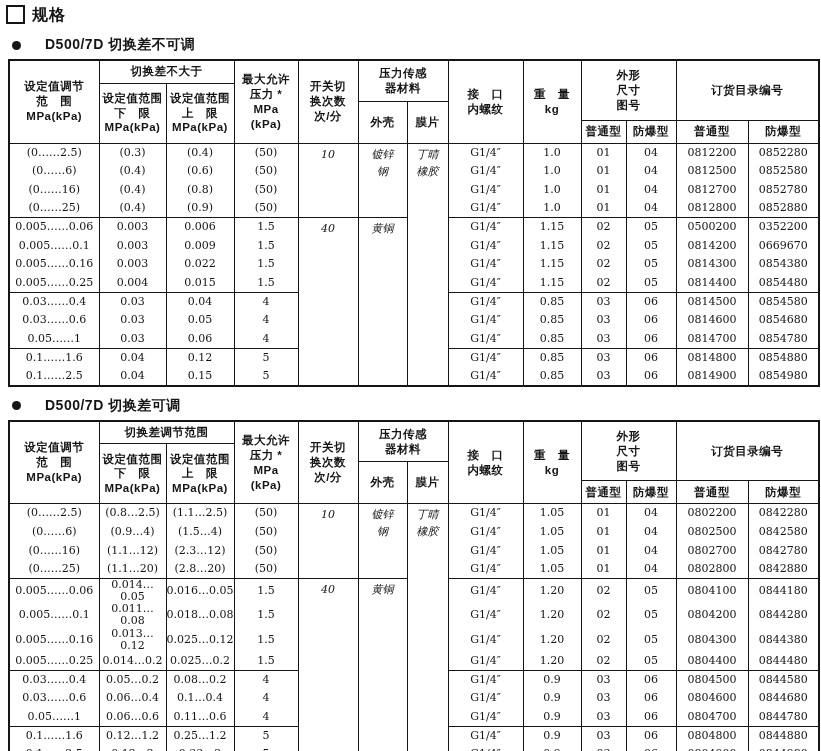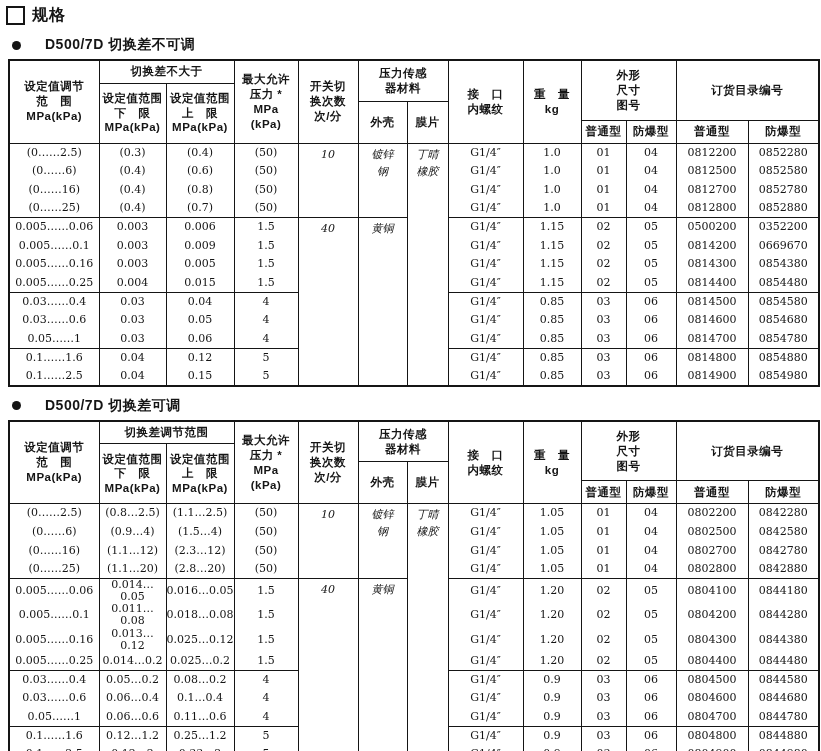--- a/index.html
+++ b/index.html
@@ -1,18 +1,18 @@
 <!DOCTYPE html>
 <html><head>
 <meta charset="utf-8">
 <style>
   html,body{margin:0;padding:0;background:#ffffff;color:#151515;}
   body{width:821px;height:751px;font-family:"Liberation Sans",sans-serif;overflow:hidden;}
 
-  .heading{display:flex;align-items:center;gap:7px;margin:5px 0 0 6px;
+  .heading{display:flex;gap:7px;margin:5px 0 0 6px;
     font-weight:bold;font-size:16px;letter-spacing:1px;}
   .hbox{width:15px;height:15px;border:2px solid #151515;background:#fff;flex:0 0 auto;}
 
   .bullet-line{display:flex;align-items:center;gap:24px;margin:10px 0 5px 12px;
     font-weight:bold;font-size:14px;letter-spacing:0.5px;}
   .bdot{width:9px;height:9px;border-radius:50%;background:#151515;flex:0 0 auto;}
 
   table.spec{border-collapse:collapse;table-layout:fixed;width:810px;margin-left:8px;
     border:2px solid #151515;}
   table.spec th{border:1px solid #151515;font-family:"Liberation Sans",sans-serif;
@@ -135,21 +135,21 @@
         <td>G1/4″</td>
         <td>1.0</td>
         <td>01</td>
         <td>04</td>
         <td>0812700</td>
         <td>0852780</td>
       </tr>
       <tr>
         <td>(0……25)</td>
         <td>(0.4)</td>
-        <td>(0.7)</td>
+        <td>(0.9)</td>
         <td>(50)</td>
         <td>G1/4″</td>
         <td>1.0</td>
         <td>01</td>
         <td>04</td>
         <td>0812800</td>
         <td>0852880</td>
       </tr>
       <tr class="gs">
         <td>0.005……0.06</td>
@@ -173,21 +173,21 @@
         <td>G1/4″</td>
         <td>1.15</td>
         <td>02</td>
         <td>05</td>
         <td>0814200</td>
         <td>0669670</td>
       </tr>
       <tr>
         <td>0.005……0.16</td>
         <td>0.003</td>
-        <td>0.005</td>
+        <td>0.022</td>
         <td>1.5</td>
         <td>G1/4″</td>
         <td>1.15</td>
         <td>02</td>
         <td>05</td>
         <td>0814300</td>
         <td>0854380</td>
       </tr>
       <tr>
         <td>0.005……0.25</td>

